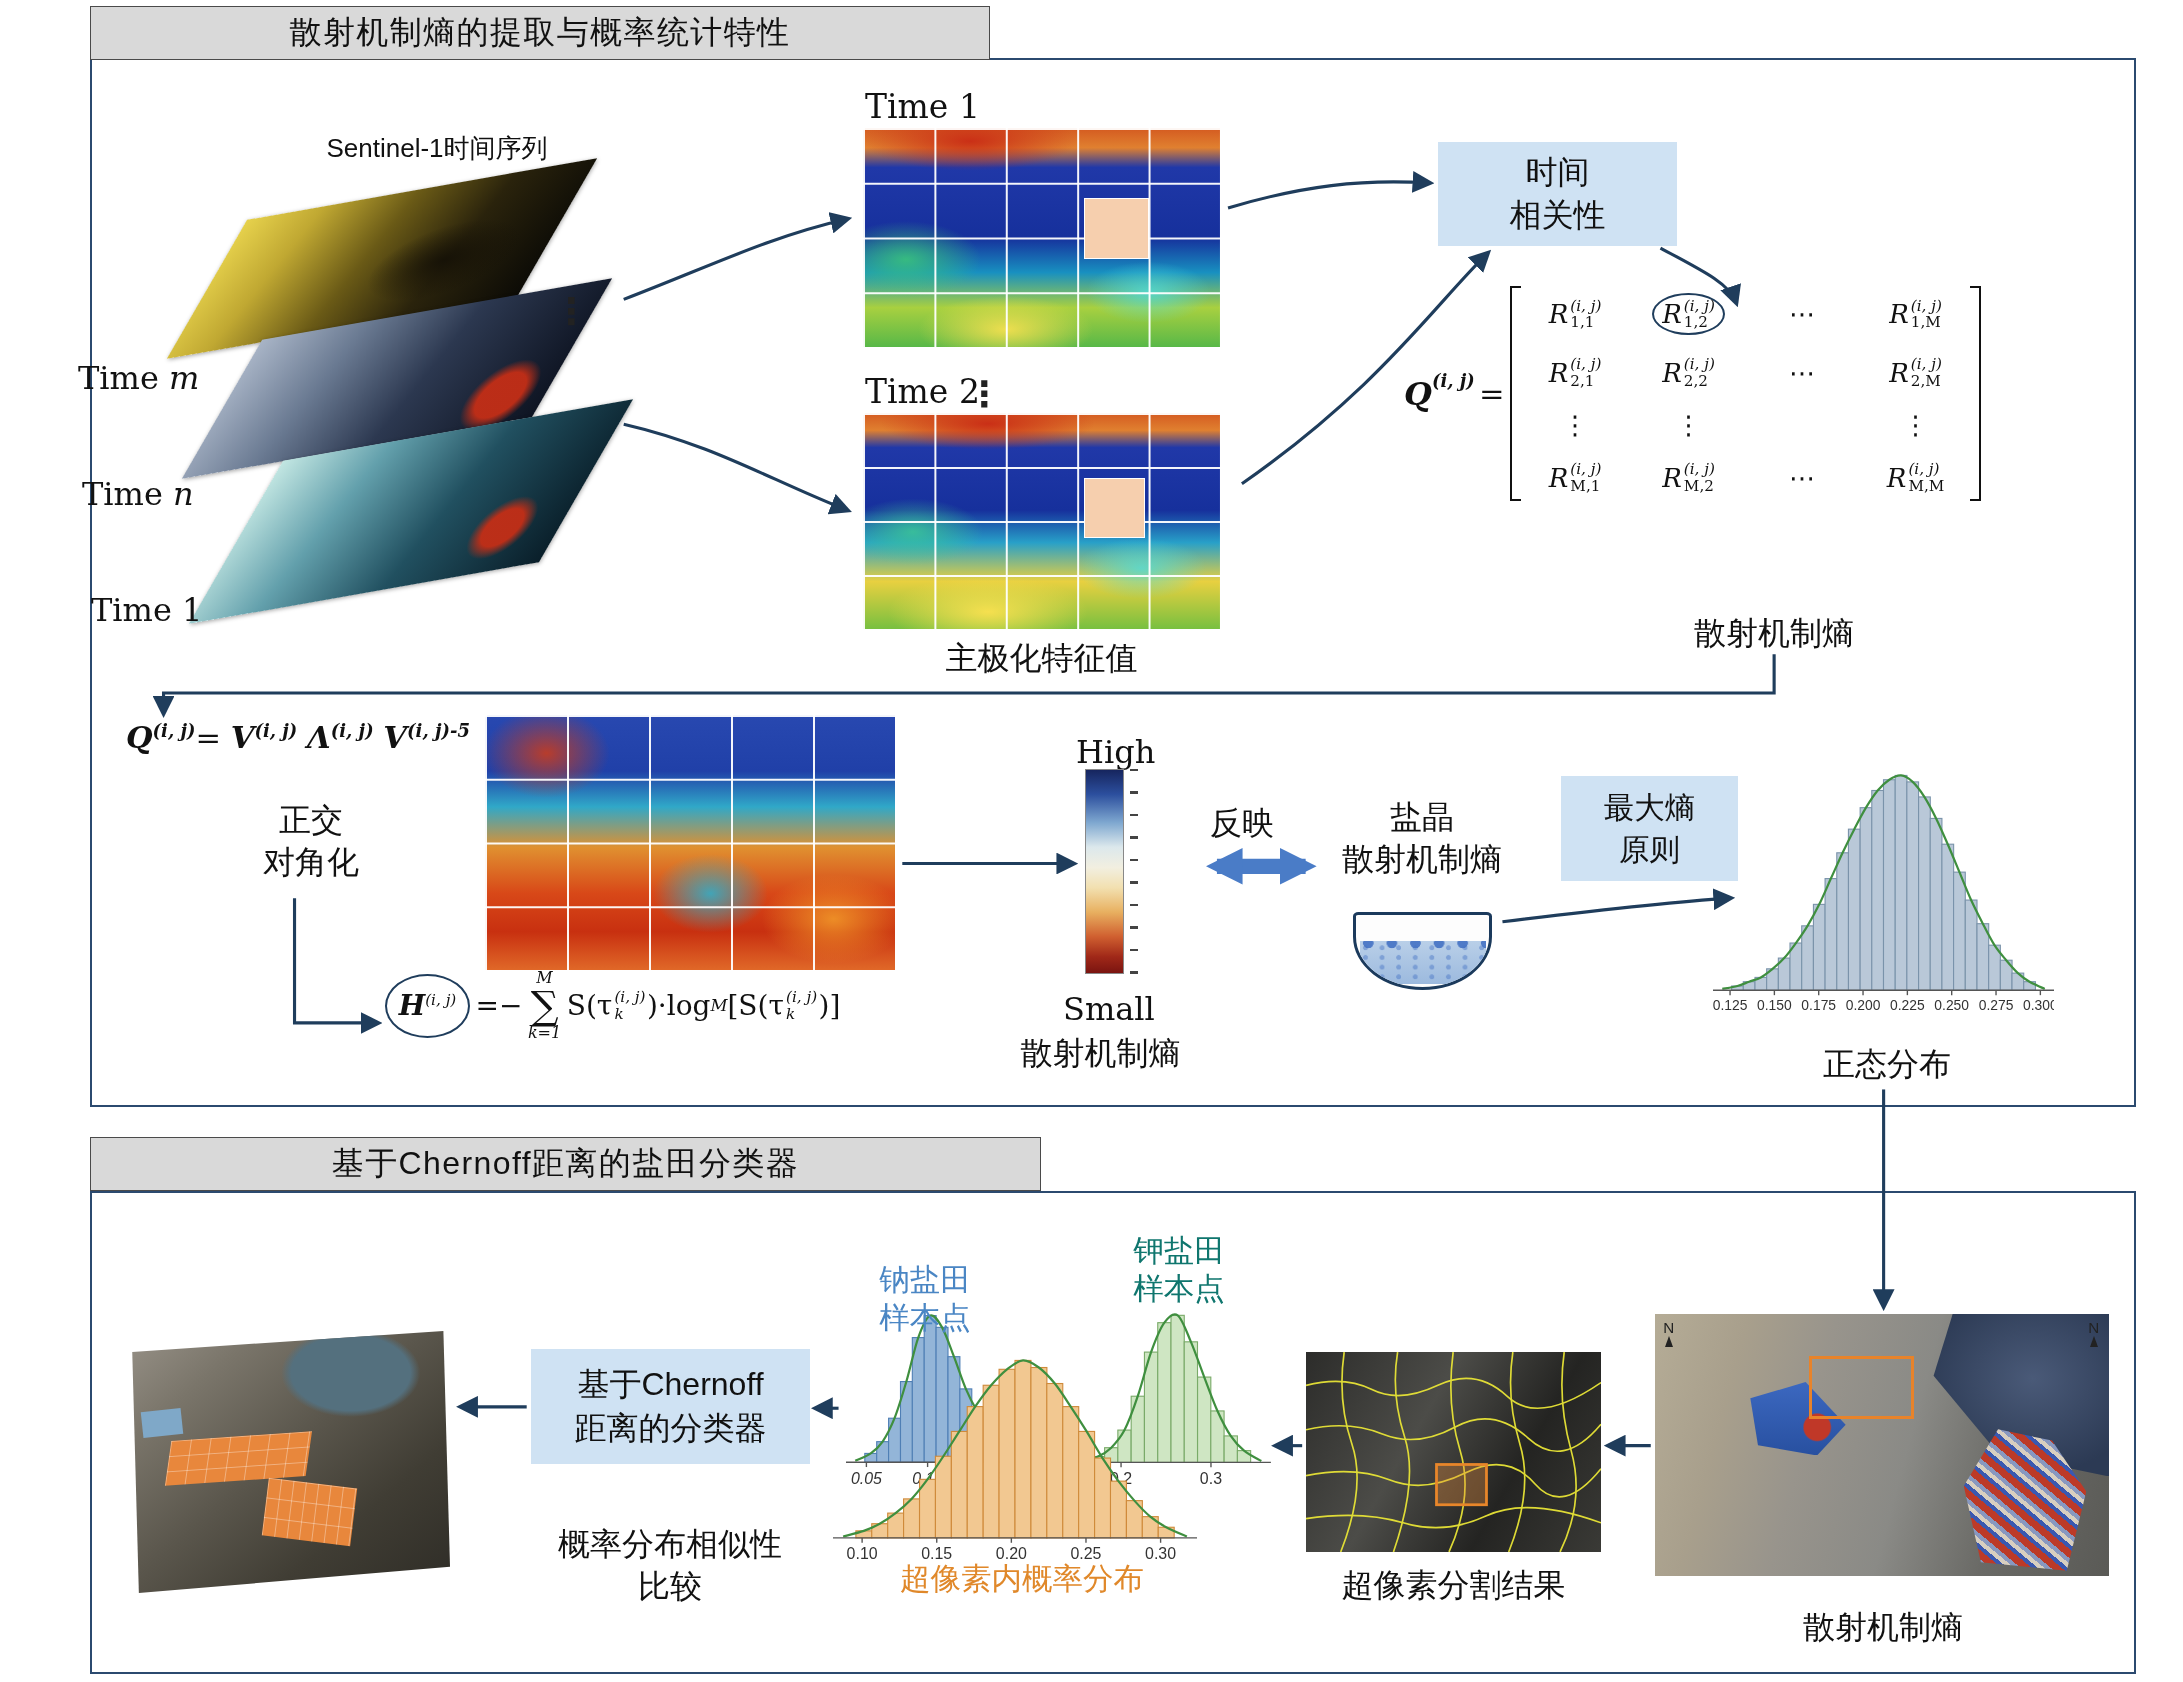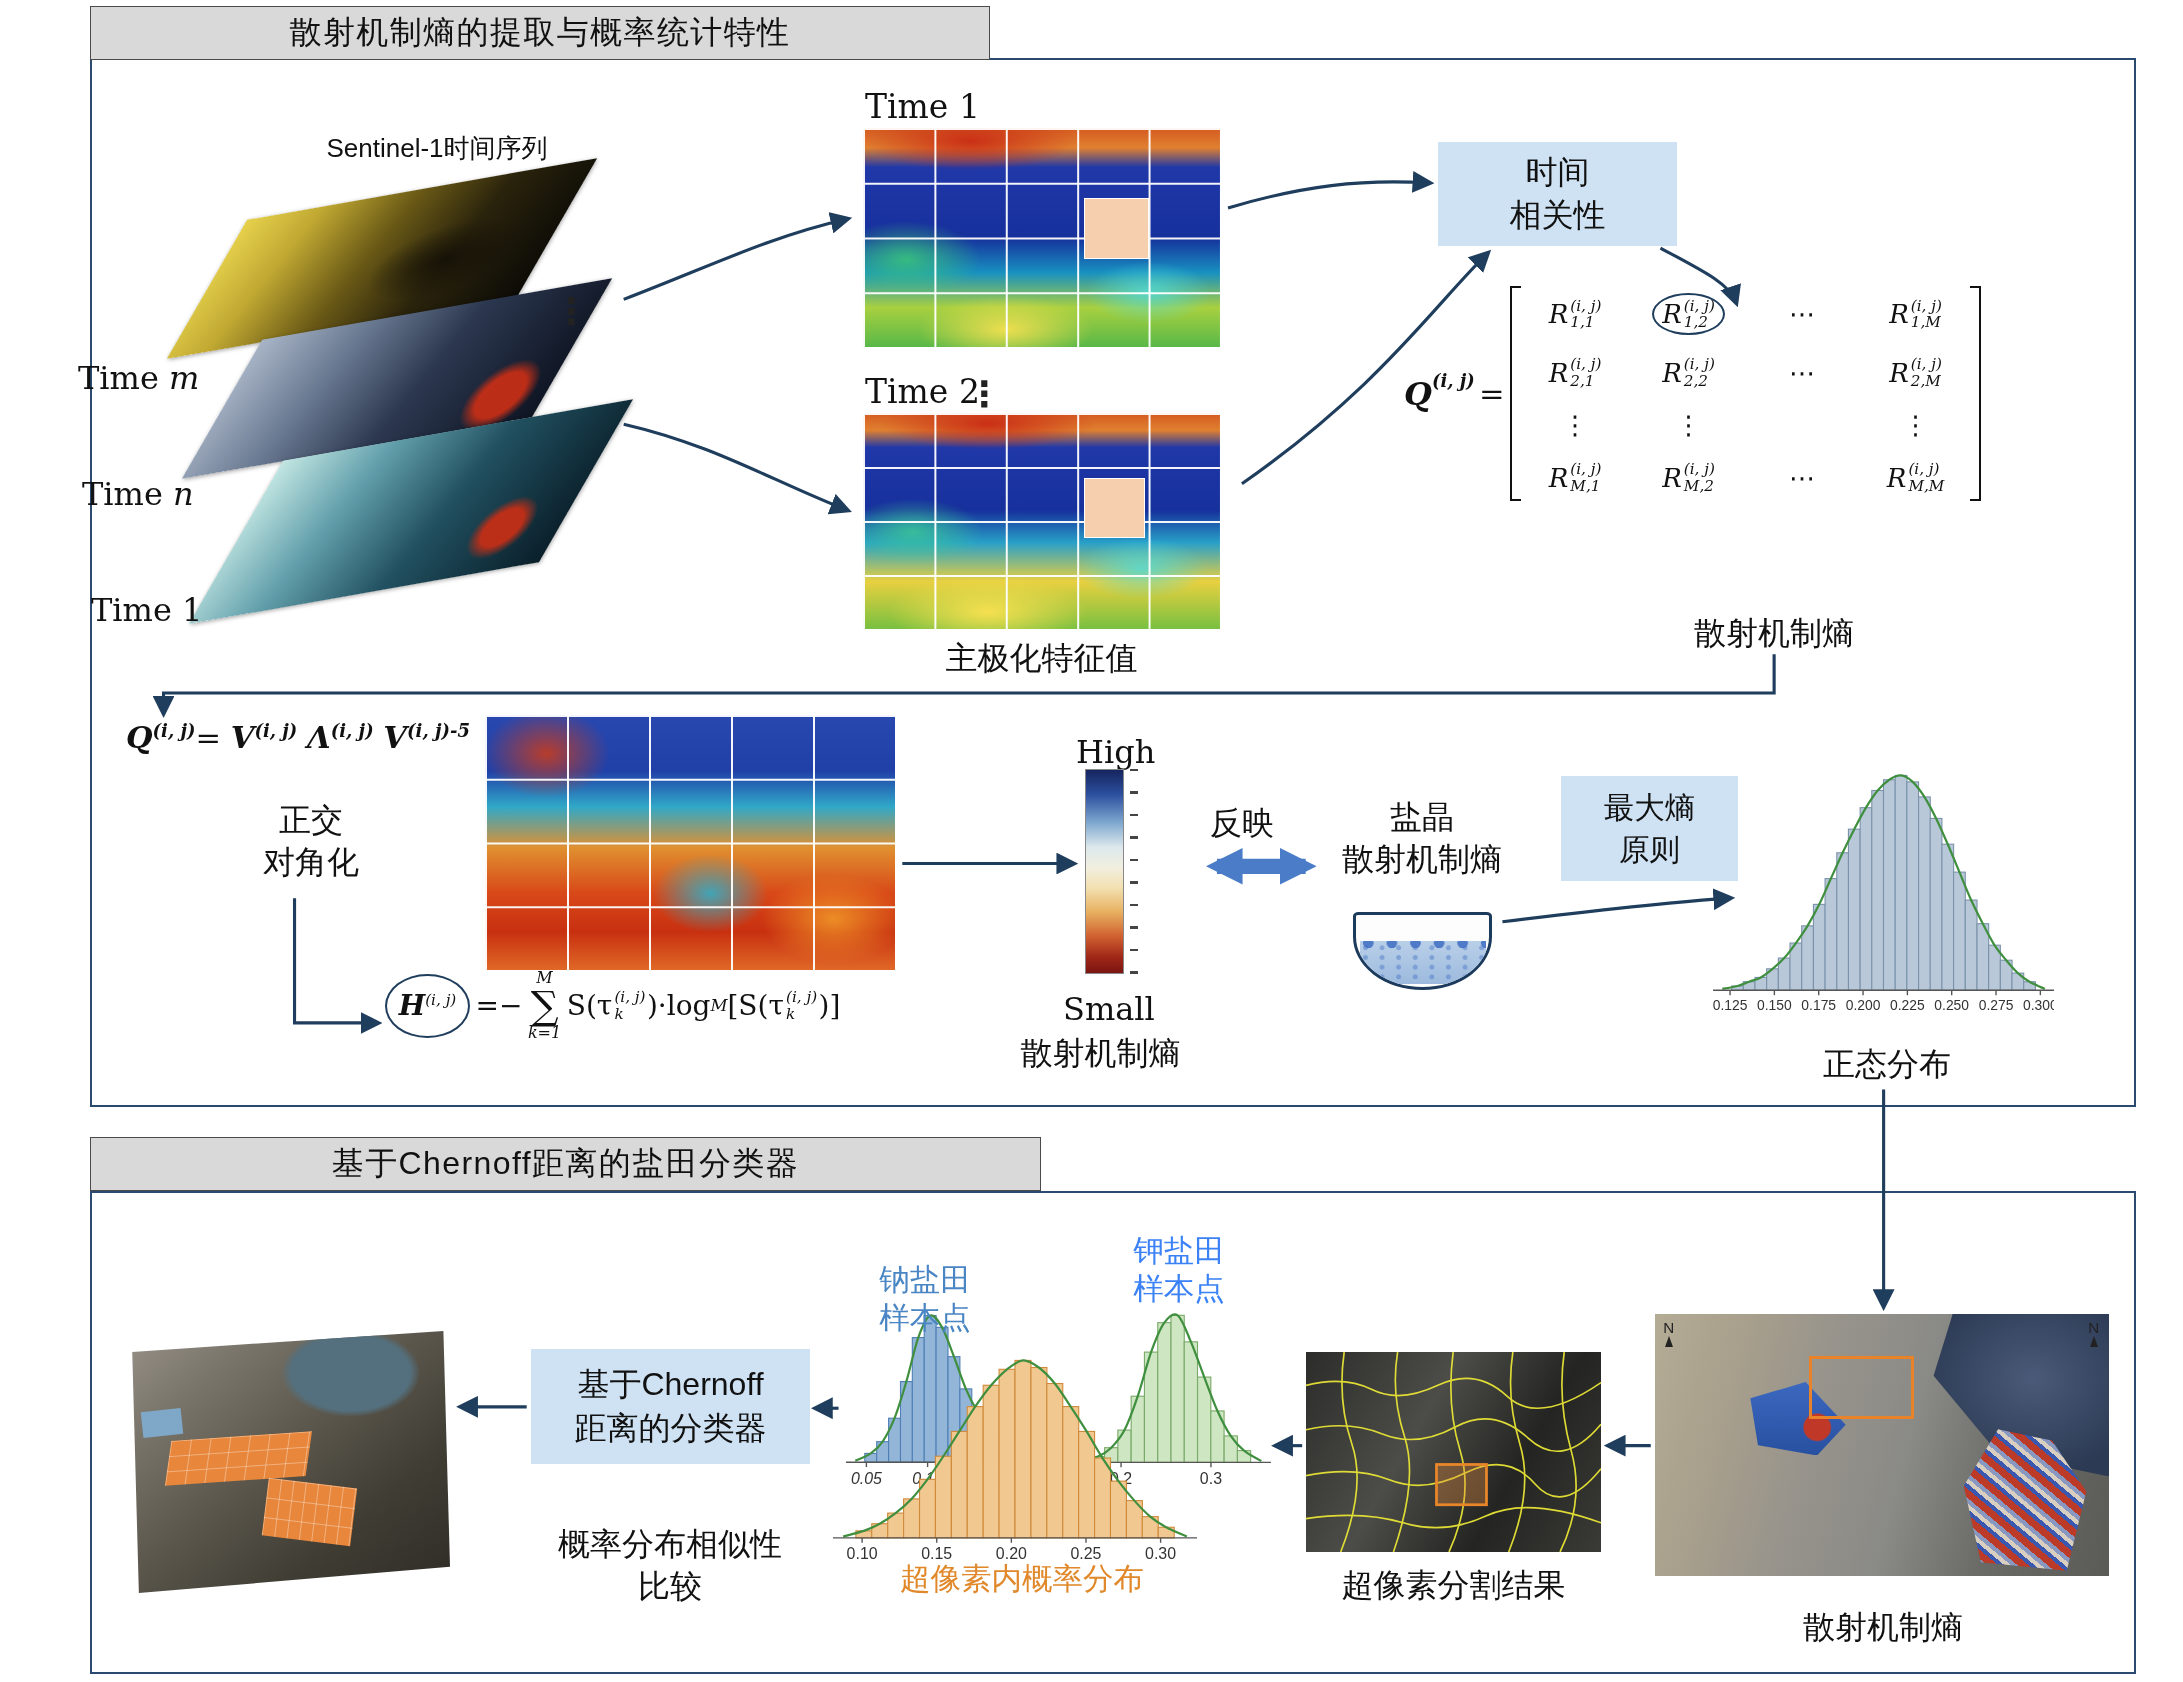--- a/index.html
+++ b/index.html
@@ -31,21 +31,21 @@
 .mlhs{font-family:"DejaVu Serif","Liberation Serif",serif;font-size:32px;font-weight:bold;font-style:italic;display:inline-flex;align-items:flex-start;margin-right:4.2px;}
 .mlhs .sp{font-size:18px;margin-top:-4.2px;}
 .meq{font-family:"DejaVu Serif",serif;font-size:30.5px;margin-right:5.5px;}
 .brk{width:11px;border:2.8px solid #111;align-self:stretch;}
 .brk.l{border-right:none;margin-right:9.7px;}
 .brk.r{border-left:none;margin-left:9.7px;}
 .mat-grid{display:grid;grid-template-columns:repeat(4,minmax(83px,auto));column-gap:30.5px;row-gap:21px;justify-items:center;align-items:center;padding:7px 2.8px;}
 .mc{display:inline-flex;align-items:center;}
 .ri{font-family:"DejaVu Serif","Liberation Serif",serif;font-style:italic;font-size:26px;}
 .ss{display:inline-flex;flex-direction:column;align-items:flex-start;margin-left:2.1px;line-height:1.08;}
-.sp,.sb{font-size:15.2px;font-family:"DejaVu Serif","Liberation Serif",serif;font-style:italic;}
+.sp,.sb{font-size:15.2px;font-family:"DejaVu Serif","Liberation Serif",serif;}
 .sp{font-style:italic;}
 .mdots{font-size:26px;font-family:"DejaVu Serif",serif;}
 .circ{border:2.1px solid #1f3d5c;border-radius:50%;padding:2.8px 8.3px;}
 
 .formula{font-family:"DejaVu Serif","Liberation Serif",serif;font-size:30.5px;z-index:4;}
 .fb{font-weight:bold;font-style:italic;}
 .formula sup{font-size:18px;font-style:italic;font-weight:bold;}
 .hformula{display:flex;align-items:center;font-family:"DejaVu Serif","Liberation Serif",serif;font-size:28px;z-index:4;}
 .hcirc{border:2.1px solid #1f3d5c;border-radius:50%;width:85px;height:64px;display:inline-flex;align-items:center;justify-content:center;margin-right:5.5px;}
 .hcirc .fb{font-size:28px;}
@@ -328,21 +328,21 @@
   </div>
   <div class="abs lbl center" style="left:503px;top:1504px;width:334px;margin-top:20px;">
     <div>概率分布相似性</div>
     <div>比较</div>
   </div>
 
   <div class="abs center" style="left:854px;top:1260px;width:142px;font-size:30.5px;line-height:1.25;color:#4a86c4;z-index:6;">
     <div>钠盐田</div>
     <div>样本点</div>
   </div>
-  <div class="abs center" style="left:1106px;top:1231px;width:146px;font-size:30.5px;line-height:1.25;color:#3b82f6;z-index:6;">
+  <div class="abs center" style="left:1106px;top:1231px;width:146px;font-size:30.5px;line-height:1.25;color:#0f766e;z-index:6;">
     <div>钾盐田</div>
     <div>样本点</div>
   </div>
   <div class="abs hist" style="left:846px;top:1307px;width:204px;height:179px;font-style:italic;"><svg width="204" height="179" viewBox="0 0 295 258">
         <rect x="27.2" y="211.3" width="17.2" height="12.7" fill="#93b5d8" stroke="#4f7fb5" stroke-width="1.6"></rect>
         <rect x="44.4" y="194.3" width="17.2" height="29.7" fill="#93b5d8" stroke="#4f7fb5" stroke-width="1.6"></rect>
         <rect x="61.6" y="160.4" width="17.2" height="63.6" fill="#93b5d8" stroke="#4f7fb5" stroke-width="1.6"></rect>
         <rect x="78.8" y="107.4" width="17.2" height="116.6" fill="#93b5d8" stroke="#4f7fb5" stroke-width="1.6"></rect>
         <rect x="95.9" y="43.8" width="17.2" height="180.2" fill="#93b5d8" stroke="#4f7fb5" stroke-width="1.6"></rect>
         <rect x="113.1" y="12.0" width="17.2" height="212.0" fill="#93b5d8" stroke="#4f7fb5" stroke-width="1.6"></rect>

